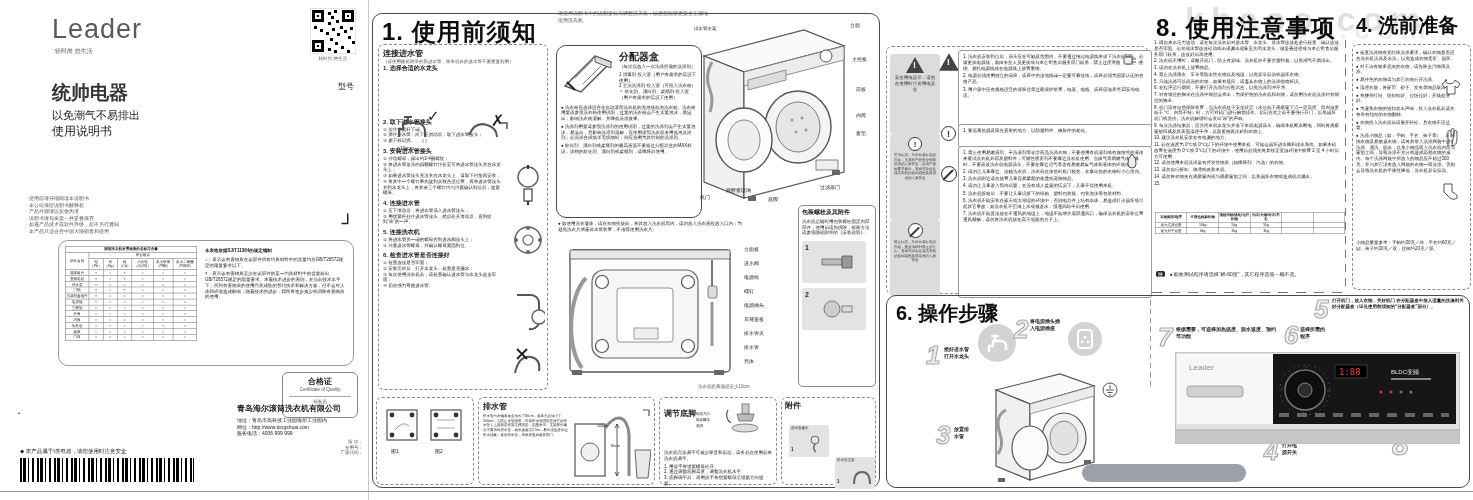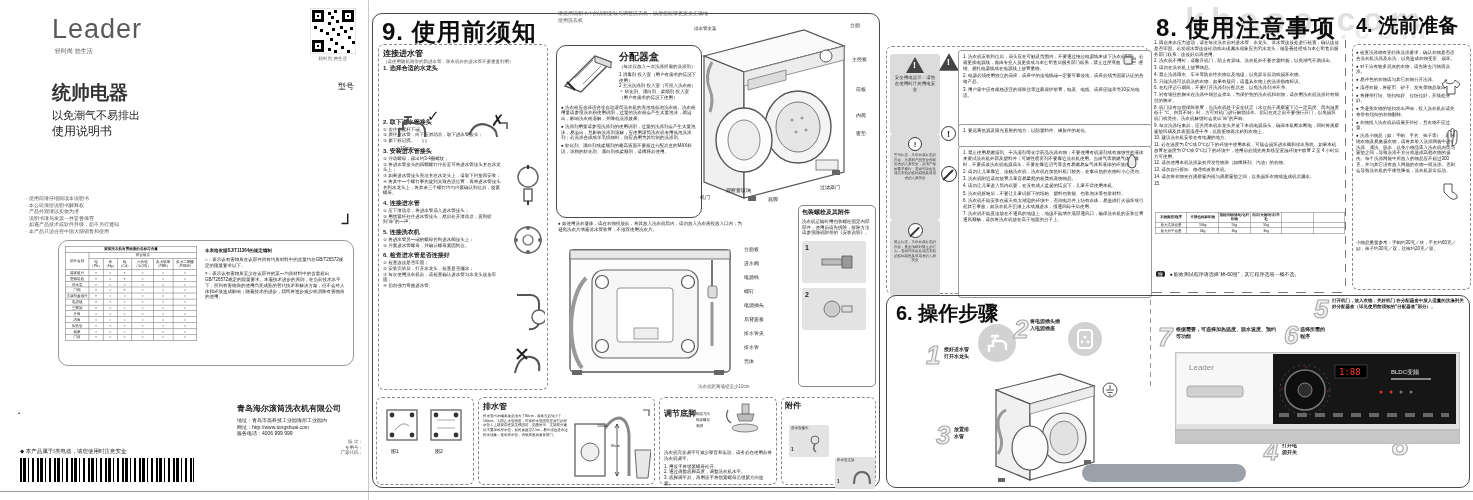--- a/index.html
+++ b/index.html
@@ -247,20 +247,26 @@
       <div class="abs" style="left:146px;top:7px;width:142px;height:112px;overflow:hidden">
         <div class="t4 b">本表格依据SJ/T11364的规定编制</div>
         <div class="t4" style="margin-top:3px">
 
         <div style="margin-bottom:3px">○：表示该有害物质在该部件所有均质材料中的含量均在GB/T26572规定的限量要求以下。</div>
             <div style="margin-bottom:3px">×：表示该有害物质至少在该部件的某一均质材料中的含量超出GB/T26572规定的限量要求。本着技术进步的原则，在当前技术水平下，所列有害物质的使用尚无成熟的替代技术和解决方案，但不会对人体和环境造成影响；随着技术的进步，我司将逐步减少或消除有害物质的使用。</div>
           </div>
       </div>
     </div>
 
+    <div class="abs" style="left:282px;top:372px;width:74px;height:44px;border:1px solid #888;border-radius:6px;text-align:center">
+      <div class="t8 b" style="margin-top:4px">合格证</div>
+      <div class="t4 gray">Certificate of Quality</div>
+      <div style="border-top:0.7px solid #aaa;margin:3px 6px 0"></div>
+      <div class="t4 gray" style="margin-top:2px">检验员</div>
+    </div>
 
     <div class="abs t6" style="left:18px;top:410px">•</div>
     <div class="abs t55" style="left:20px;top:448px">◆ 本产品属于Ⅰ类电器，请您使用时注意安全</div>
     <div class="abs barcode" style="left:20px;top:458px;width:174px;height:24px"></div>
 
     <div class="abs" style="left:237px;top:404px;width:126px">
       <div class="t8 b">青岛海尔滚筒洗衣机有限公司</div>
       <div class="t5" style="margin-top:3px">地址：青岛市高科技工业园海尔工业园内</div>
       <div class="t5">网址：http://www.tongshuai.com</div>
       <div class="t5">服务电话：4006 999 999</div>
@@ -269,21 +275,21 @@
           <div>专用号：</div>
           <div>厂家代码：</div>
         </div>
     </div>
   </div>
 
   <div class="abs vline" style="left:368px;top:0;width:1px;height:500px"></div>
   <div class="abs" style="left:0;top:491px;width:1473px;height:1px;background:#9a9a9a"></div>
 
   <div class="abs solid" style="left:372px;top:13px;width:506px;height:473px"></div>
-  <div class="abs sec-big" style="left:382px;top:16px">9. 使用前须知</div>
+  <div class="abs sec-big" style="left:382px;top:16px">1. 使用前须知</div>
   <div class="abs t5 gray" style="left:558px;top:10px;width:150px">请使用说明书中的说明安装与调整洗衣机，以便您能够更安全正确地使用洗衣机</div>
 
   <div class="abs dash" style="left:378px;top:44px;width:170px;height:346px;padding:4px;overflow:hidden;box-sizing:border-box">
     <div class="t8 b">连接进水管</div>
     <div class="t4 gray">（请使用随机附带的新进水管，除本机外的进水管不要重复利用）</div>
     <div class="connect-steps">
 
         <div class="step">
           <div class="t6 b">1. 选择合适的水龙头</div>
           <div class="t4 pre"></div>

